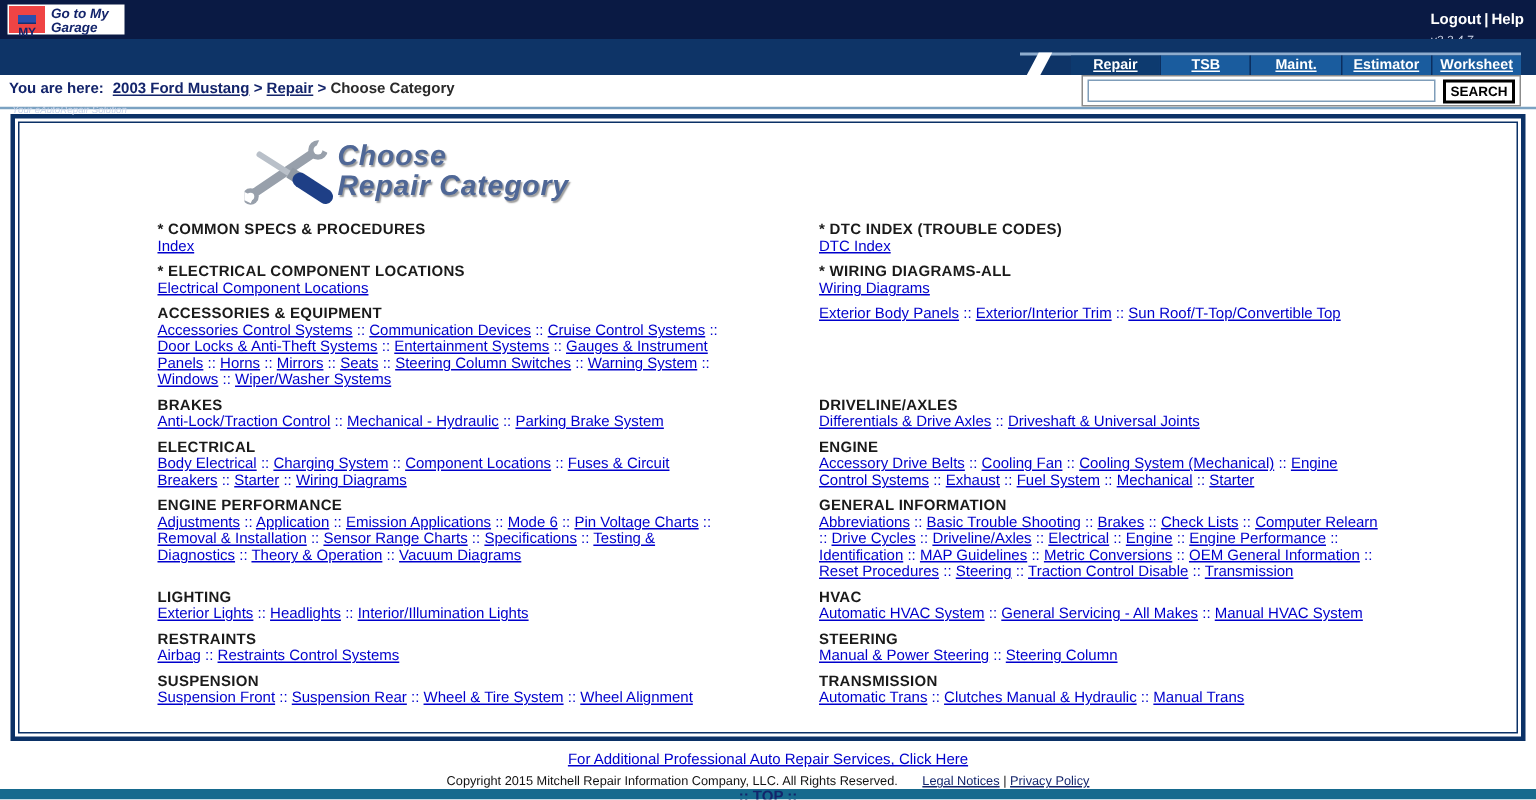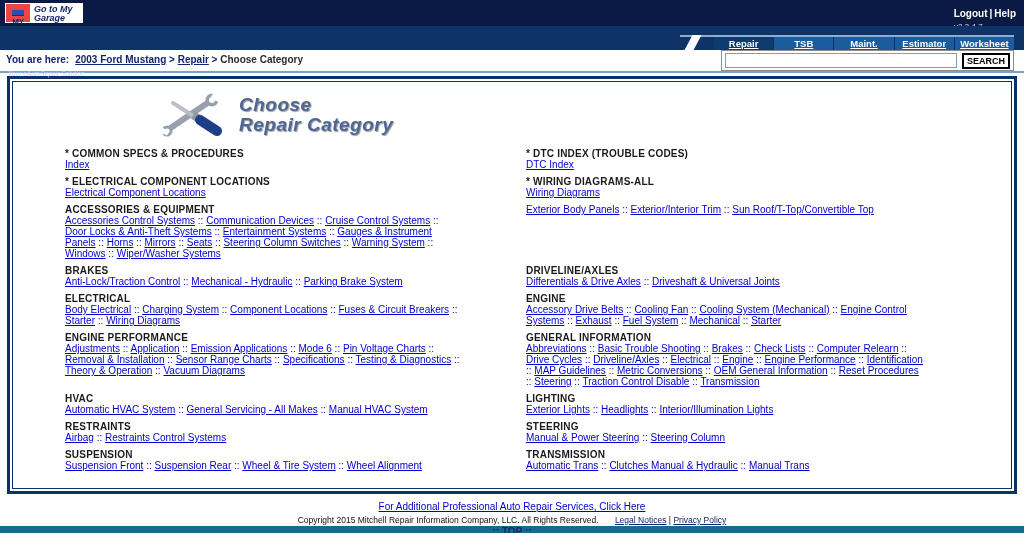--- a/index.html
+++ b/index.html
@@ -52,26 +52,26 @@
   .search-btn { height:16px; background:#fff; border:2px solid #000; font-weight:bold;
     font-size:9px; padding:0 3px; cursor:pointer; font-family:"Liberation Sans", sans-serif; }
 
   .steel-line { height:2px; background:#7ba2c2; }
   .gap3 { height:3px; background:#fff; }
 
   
   .content-frame { height:418px; margin:0 7px; border:3px solid #0b3166; padding:2px; }
   .content-inner { height:100%; border:1px solid #0b3166; overflow:hidden; }
 
-  .page-head { display:flex; align-items:center; gap:14px; margin:8px 0 2px 150px; height:50px; }
+  .page-head { display:flex; align-items:center; margin:8px 0 2px 150px; height:50px; }
   .page-title { font-style:italic; font-weight:bold; font-size:19px; line-height:20px;
     color:#4f6796; text-shadow:1px 1px 1px #9a9a9a; letter-spacing:0.5px; }
 
   .cat-grid { display:grid; grid-template-columns:1fr 1fr; column-gap:64px;
-    row-gap:6px; margin:8px 88px 0 52px; }
+    row-gap:6px; margin:8px 88px 0 92px; }
   .cat-title { font-size:10px; font-weight:bold; color:#1a1a1a; line-height:11px; letter-spacing:0.2px; }
   .cat-links { font-size:10px; line-height:11px; }
   .cat-link { color:#0000cc; text-decoration:underline; }
   .cat-sep { color:#0000cc; }
 
   
   .footer { height:32px; background:#fff; text-align:center; padding-top:2px; }
   .promo-link { font-size:10px; color:#0000cc; text-decoration:underline; }
   .copyright-line { font-size:8.5px; color:#111; margin-top:1px; }
   .legal { color:#13246b; text-decoration:underline; margin-left:14px;margin-top:20px; }
@@ -199,26 +199,26 @@
         </div>
         <div class="cat-cell">
           <div class="cat-title">ENGINE PERFORMANCE</div>
           <div class="cat-links"><a class="cat-link">Adjustments</a><span class="cat-sep"> :: </span><a class="cat-link">Application</a><span class="cat-sep"> :: </span><a class="cat-link">Emission Applications</a><span class="cat-sep"> :: </span><a class="cat-link">Mode 6</a><span class="cat-sep"> :: </span><a class="cat-link">Pin Voltage Charts</a><span class="cat-sep"> :: </span><a class="cat-link">Removal &amp; Installation</a><span class="cat-sep"> :: </span><a class="cat-link">Sensor Range Charts</a><span class="cat-sep"> :: </span><a class="cat-link">Specifications</a><span class="cat-sep"> :: </span><a class="cat-link">Testing &amp; Diagnostics</a><span class="cat-sep"> :: </span><a class="cat-link">Theory &amp; Operation</a><span class="cat-sep"> :: </span><a class="cat-link">Vacuum Diagrams</a></div>
         </div>
         <div class="cat-cell">
           <div class="cat-title">GENERAL INFORMATION</div>
           <div class="cat-links"><a class="cat-link">Abbreviations</a><span class="cat-sep"> :: </span><a class="cat-link">Basic Trouble Shooting</a><span class="cat-sep"> :: </span><a class="cat-link">Brakes</a><span class="cat-sep"> :: </span><a class="cat-link">Check Lists</a><span class="cat-sep"> :: </span><a class="cat-link">Computer Relearn</a><span class="cat-sep"> :: </span><a class="cat-link">Drive Cycles</a><span class="cat-sep"> :: </span><a class="cat-link">Driveline/Axles</a><span class="cat-sep"> :: </span><a class="cat-link">Electrical</a><span class="cat-sep"> :: </span><a class="cat-link">Engine</a><span class="cat-sep"> :: </span><a class="cat-link">Engine Performance</a><span class="cat-sep"> :: </span><a class="cat-link">Identification</a><span class="cat-sep"> :: </span><a class="cat-link">MAP Guidelines</a><span class="cat-sep"> :: </span><a class="cat-link">Metric Conversions</a><span class="cat-sep"> :: </span><a class="cat-link">OEM General Information</a><span class="cat-sep"> :: </span><a class="cat-link">Reset Procedures</a><span class="cat-sep"> :: </span><a class="cat-link">Steering</a><span class="cat-sep"> :: </span><a class="cat-link">Traction Control Disable</a><span class="cat-sep"> :: </span><a class="cat-link">Transmission</a></div>
         </div>
         <div class="cat-cell">
+          <div class="cat-title">LIGHTING</div>
+          <div class="cat-links"><a class="cat-link">Exterior Lights</a><span class="cat-sep"> :: </span><a class="cat-link">Headlights</a><span class="cat-sep"> :: </span><a class="cat-link">Interior/Illumination Lights</a></div>
+        </div>
+        <div class="cat-cell">
           <div class="cat-title">HVAC</div>
           <div class="cat-links"><a class="cat-link">Automatic HVAC System</a><span class="cat-sep"> :: </span><a class="cat-link">General Servicing - All Makes</a><span class="cat-sep"> :: </span><a class="cat-link">Manual HVAC System</a></div>
-        </div>
-        <div class="cat-cell">
-          <div class="cat-title">LIGHTING</div>
-          <div class="cat-links"><a class="cat-link">Exterior Lights</a><span class="cat-sep"> :: </span><a class="cat-link">Headlights</a><span class="cat-sep"> :: </span><a class="cat-link">Interior/Illumination Lights</a></div>
         </div>
         <div class="cat-cell">
           <div class="cat-title">RESTRAINTS</div>
           <div class="cat-links"><a class="cat-link">Airbag</a><span class="cat-sep"> :: </span><a class="cat-link">Restraints Control Systems</a></div>
         </div>
         <div class="cat-cell">
           <div class="cat-title">STEERING</div>
           <div class="cat-links"><a class="cat-link">Manual &amp; Power Steering</a><span class="cat-sep"> :: </span><a class="cat-link">Steering Column</a></div>
         </div>
         <div class="cat-cell">

